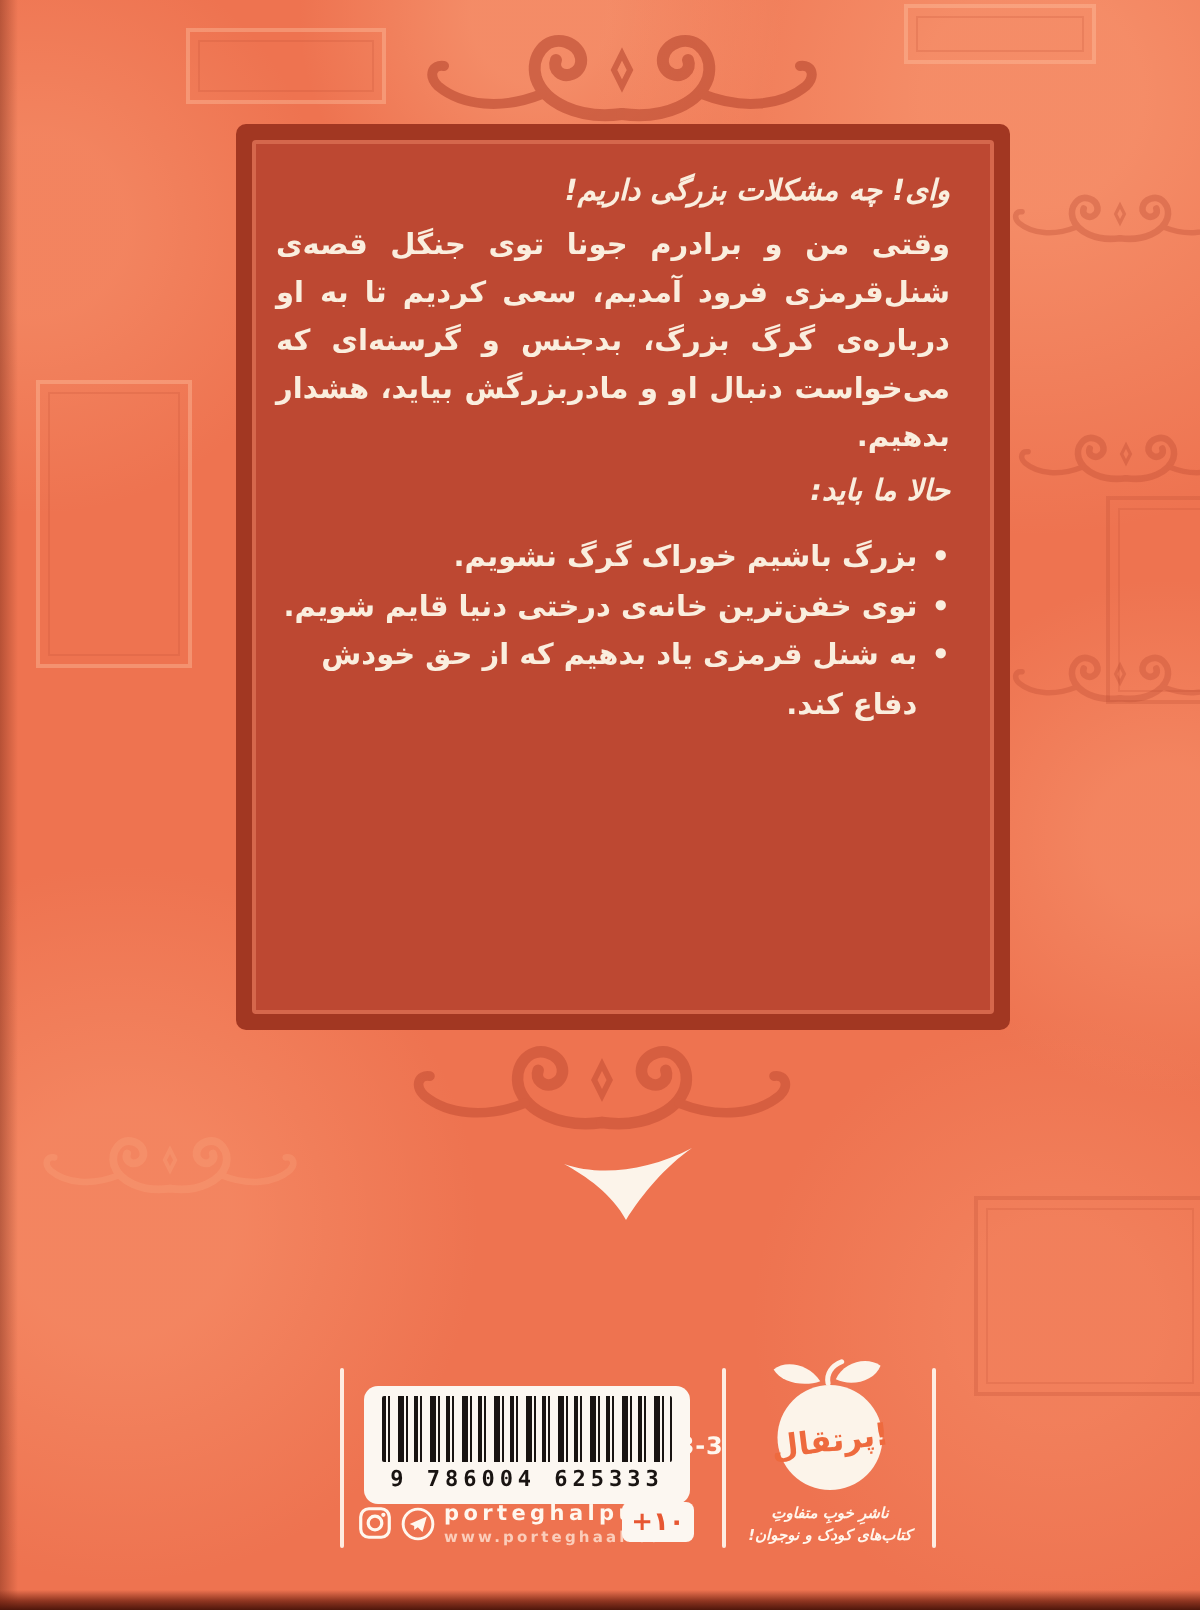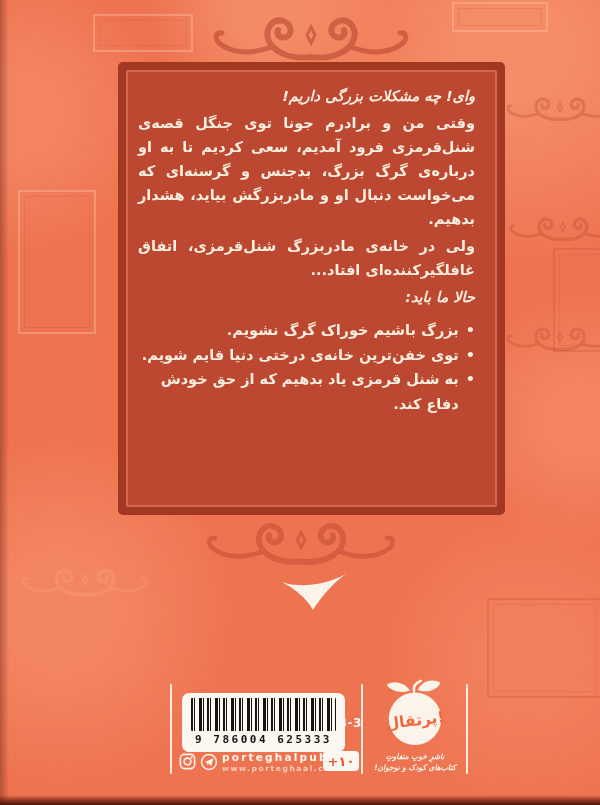--- a/index.html
+++ b/index.html
@@ -43,21 +43,21 @@
         #191412 3px 4px,transparent 4px 8px,#191412 8px 11px,transparent 11px 12px,
         #191412 12px 13px,transparent 13px 16px);}
   .bc-digits{margin-top:2px;text-align:center;color:#191412;font-size:11px;font-weight:bold;
       font-family:"DejaVu Sans Mono","Liberation Mono",monospace;letter-spacing:2.5px;white-space:nowrap;}
   .social{position:absolute;left:179px;top:752px;display:flex;align-items:flex-start;gap:4px;}
   .social .icon{margin-top:1px;}
   .handle-block{margin-right:2px;line-height:1;}
   .handle{color:#fff7ee;font-size:10.5px;font-weight:bold;letter-spacing:2.2px;white-space:nowrap;}
   .website{margin-top:2px;color:rgba(255,235,222,.75);font-size:7.5px;font-weight:bold;
       letter-spacing:1.6px;white-space:nowrap;}
-  .age-badge{position:absolute;left:323px;top:751px;width:36px;height:20px;background:#fcf7f1;
+  .age-badge{position:absolute;left:311px;top:751px;width:36px;height:20px;background:#fcf7f1;
       border-radius:4px;display:flex;align-items:center;justify-content:center;
       color:#e75732;font-size:13px;font-weight:bold;direction:ltr;}
   .logo-block{position:absolute;left:363px;top:677px;width:104px;text-align:center;}
   .tagline{direction:rtl;color:#fff6ec;font-weight:bold;font-size:7.5px;line-height:11px;white-space:nowrap;font-style:italic;}
   
   .edge-bottom{position:absolute;left:0;bottom:0;width:600px;height:10px;
       background:linear-gradient(180deg,rgba(122,40,22,0) 0%,rgba(110,32,16,.75) 55%,#4e160b 100%);}
   .edge-left{position:absolute;left:0;top:0;width:9px;height:805px;
       background:linear-gradient(90deg,rgba(100,30,15,.40),rgba(100,30,15,0));}
   .swoosh{position:absolute;left:281px;top:573px;}
@@ -113,21 +113,20 @@
       <use href="#orn-swirl" stroke="#b4432c"></use>
     </svg>
   <svg class="orn" style="left:20px;top:560px;opacity:.22" width="130" height="40" viewBox="0 0 200 60">
       <use href="#orn-swirl" stroke="#ffb38a"></use>
     </svg>
 
   <div class="panel">
     <div class="panel-inner">
       <p class="para short">وای! چه مشکلات بزرگی داریم!</p>
       <p class="para">وقتی من و برادرم جونا توی جنگل قصه‌ی شنل‌قرمزی فرود آمدیم، سعی کردیم تا به او درباره‌ی گرگ بزرگ، بدجنس و گرسنه‌ای که می‌خواست دنبال او و مادربزرگش بیاید، هشدار بدهیم.</p>
-      <p class="para">ولی در خانه‌ی مادربزرگ شنل‌قرمزی، اتفاق غافلگیرکننده‌ای افتاد...</p>
       <p class="para short">حالا ما باید:</p>
       <div class="bullets">
         <div class="bullet">
           <span class="b-dot">•</span>
           <span>بزرگ باشیم خوراک گرگ نشویم.</span>
         </div>
         <div class="bullet">
           <span class="b-dot">•</span>
           <span>توی خفن‌ترین خانه‌ی درختی دنیا قایم شویم.</span>
         </div>

